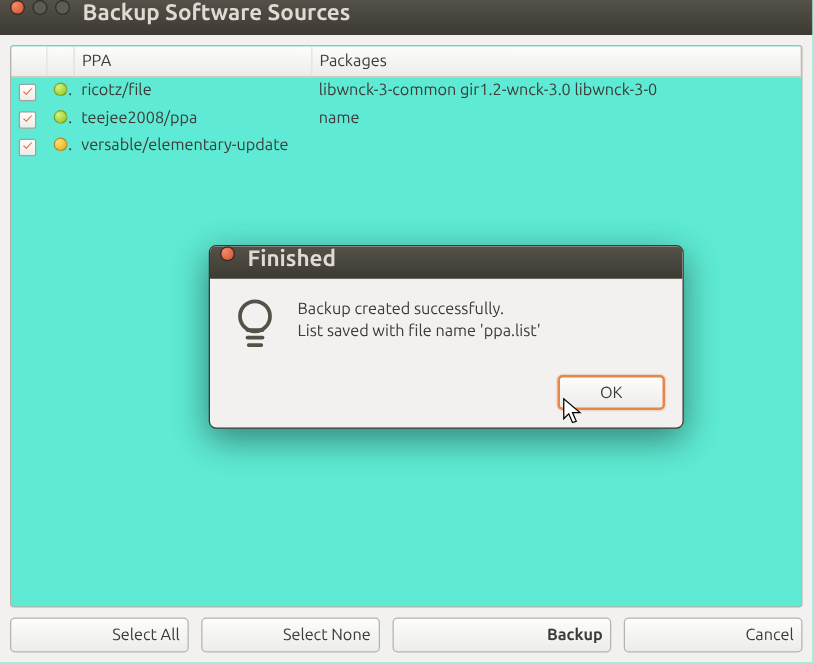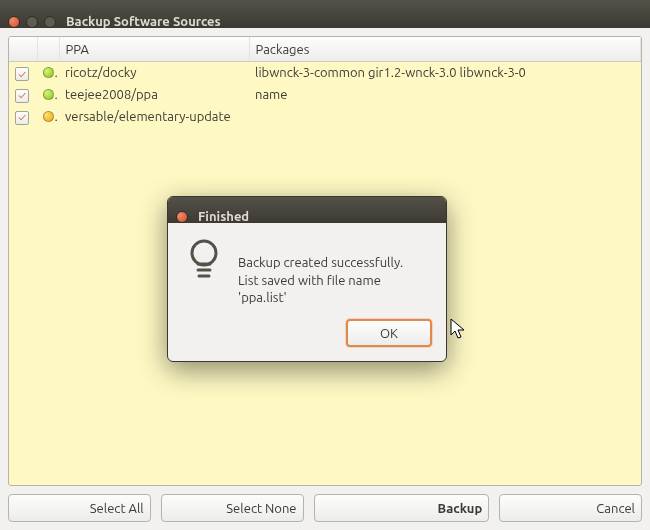--- a/index.html
+++ b/index.html
@@ -11,43 +11,43 @@
     background:#f2f1f0;
     color:#3c3b37;
     position:relative;
     overflow:hidden;
   }
 
   
   .titlebar {
     height:28px;
     background:linear-gradient(#545149,#3d3a33);
-    display:flex; align-items:flex-end;
+    display:flex; align-items:flex-start;
     padding:0 8px;
     color:#dfdbd2;
     font-weight:bold;
-    font-size:13px;
+    font-size:18px;
   }
   .win-btns { display:flex; gap:6px; margin-right:10px;}
   .win-btn {
     width:12px; height:12px; border-radius:50%;
     background:#5e5b52;
     border:1px solid #2f2d27;
     display:flex; align-items:center; justify-content:center;
   }
   .win-btn.close { background:radial-gradient(circle at 30% 30%,#f08b6b,#d54f2a);}
   .client {
     padding:8px;
     height:calc(100% - 28px);
     display:flex; flex-direction:column;
   }
   .listframe {
     flex:1;
     border:1px solid #b6b3ac;
-    background:#fef9c3;
+    background:#5eead4;
     border-radius:3px;
     overflow:hidden;
   }
   table { width:100%; border-collapse:collapse; table-layout:fixed; }
   th {
     text-align:left;
     font-weight:normal;
     font-size:13px;
     background:linear-gradient(#fdfdfc,#ececea);
     border-bottom:1px solid #cfccc5;
@@ -95,37 +95,37 @@
     font-family:inherit; font-size:13px;
     color:#3c3b37;
     cursor:pointer;
   }
   .btn.bold { font-weight:bold;padding-left:39px; }
 
   
   .modal {
     position:absolute;
     left:167px; top:196px;
-    width:280px;
+    width:380px;
     border:1px solid #3a372f;
     border-radius:6px;
     box-shadow:0 8px 28px rgba(0,0,0,.45);
     background:#f2f1f0;
     overflow:hidden;
   }
   .modal .titlebar { height:26px; }
   .modal-body {
     padding:14px 16px 10px 16px;
     display:flex; gap:14px;
   }
   .bulb {
     width:40px; flex:none;
     color:#555149;
   }
-  .msg { font-size:13px; line-height:1.35; padding-top:2px;margin-top:15px;}
+  .msg { font-size:13px; line-height:1.35; padding-top:2px;}
   .modal-actions {
     display:flex; justify-content:flex-end;
     padding:2px 14px 14px 14px;
   }
   .btn.ok {
     width:86px;
     border:2px solid #e4874c;
     box-shadow:0 0 0 1px rgba(228,135,76,.25);
   }
 
@@ -161,21 +161,21 @@
           <th></th>
           <th></th>
           <th>PPA</th>
           <th>Packages</th>
         </tr>
       </thead>
       <tbody>
         <tr>
           <td><span class="chk"></span></td>
           <td><span class="dot green"></span></td>
-          <td>ricotz/docky</td>
+          <td>ricotz/file</td>
           <td>libwnck-3-common gir1.2-wnck-3.0 libwnck-3-0</td>
         </tr>
         <tr>
           <td><span class="chk"></span></td>
           <td><span class="dot green"></span></td>
           <td>teejee2008/ppa</td>
           <td>name</td>
         </tr>
         <tr>
           <td><span class="chk"></span></td>

